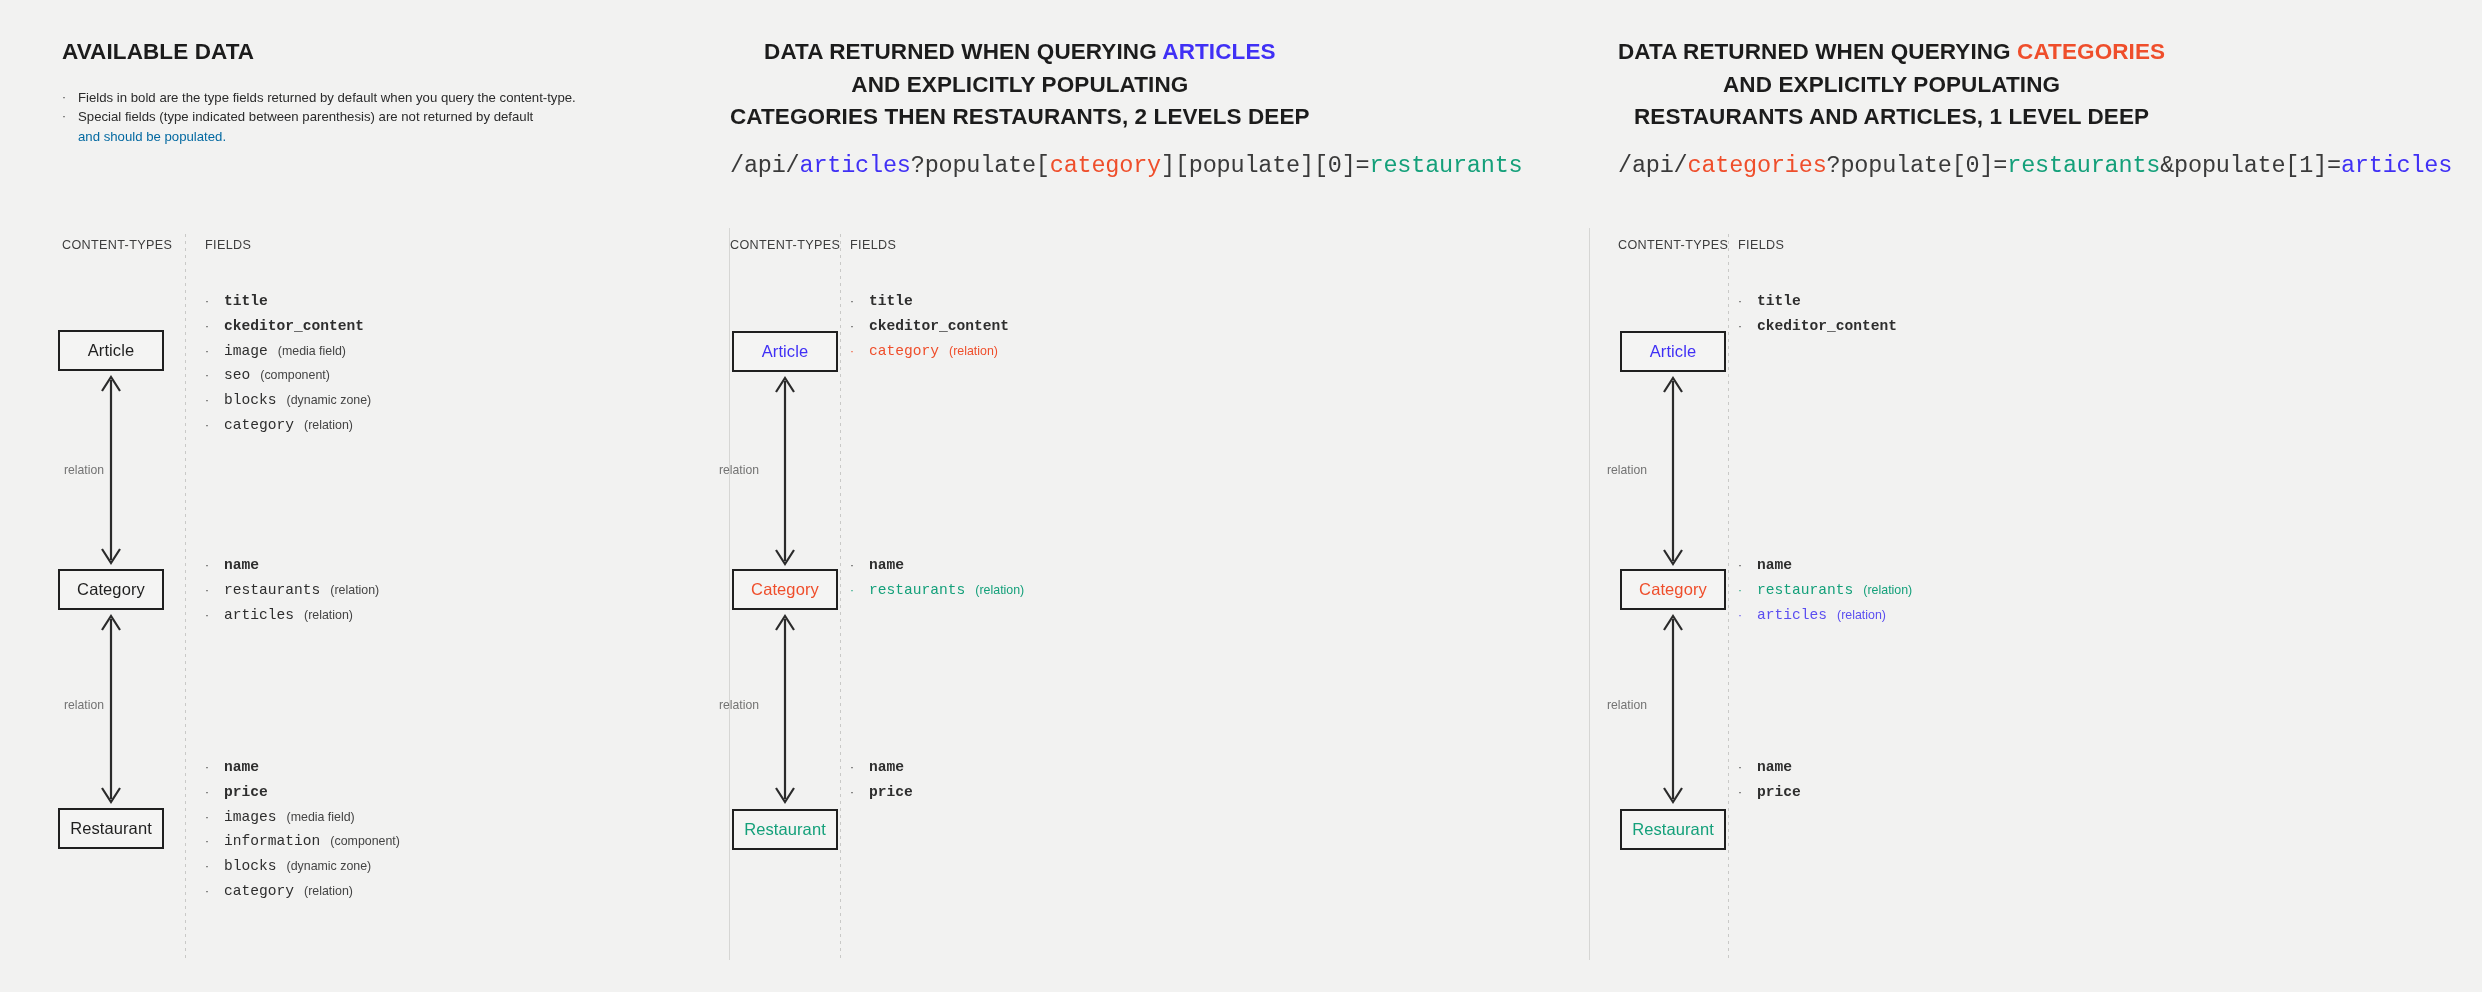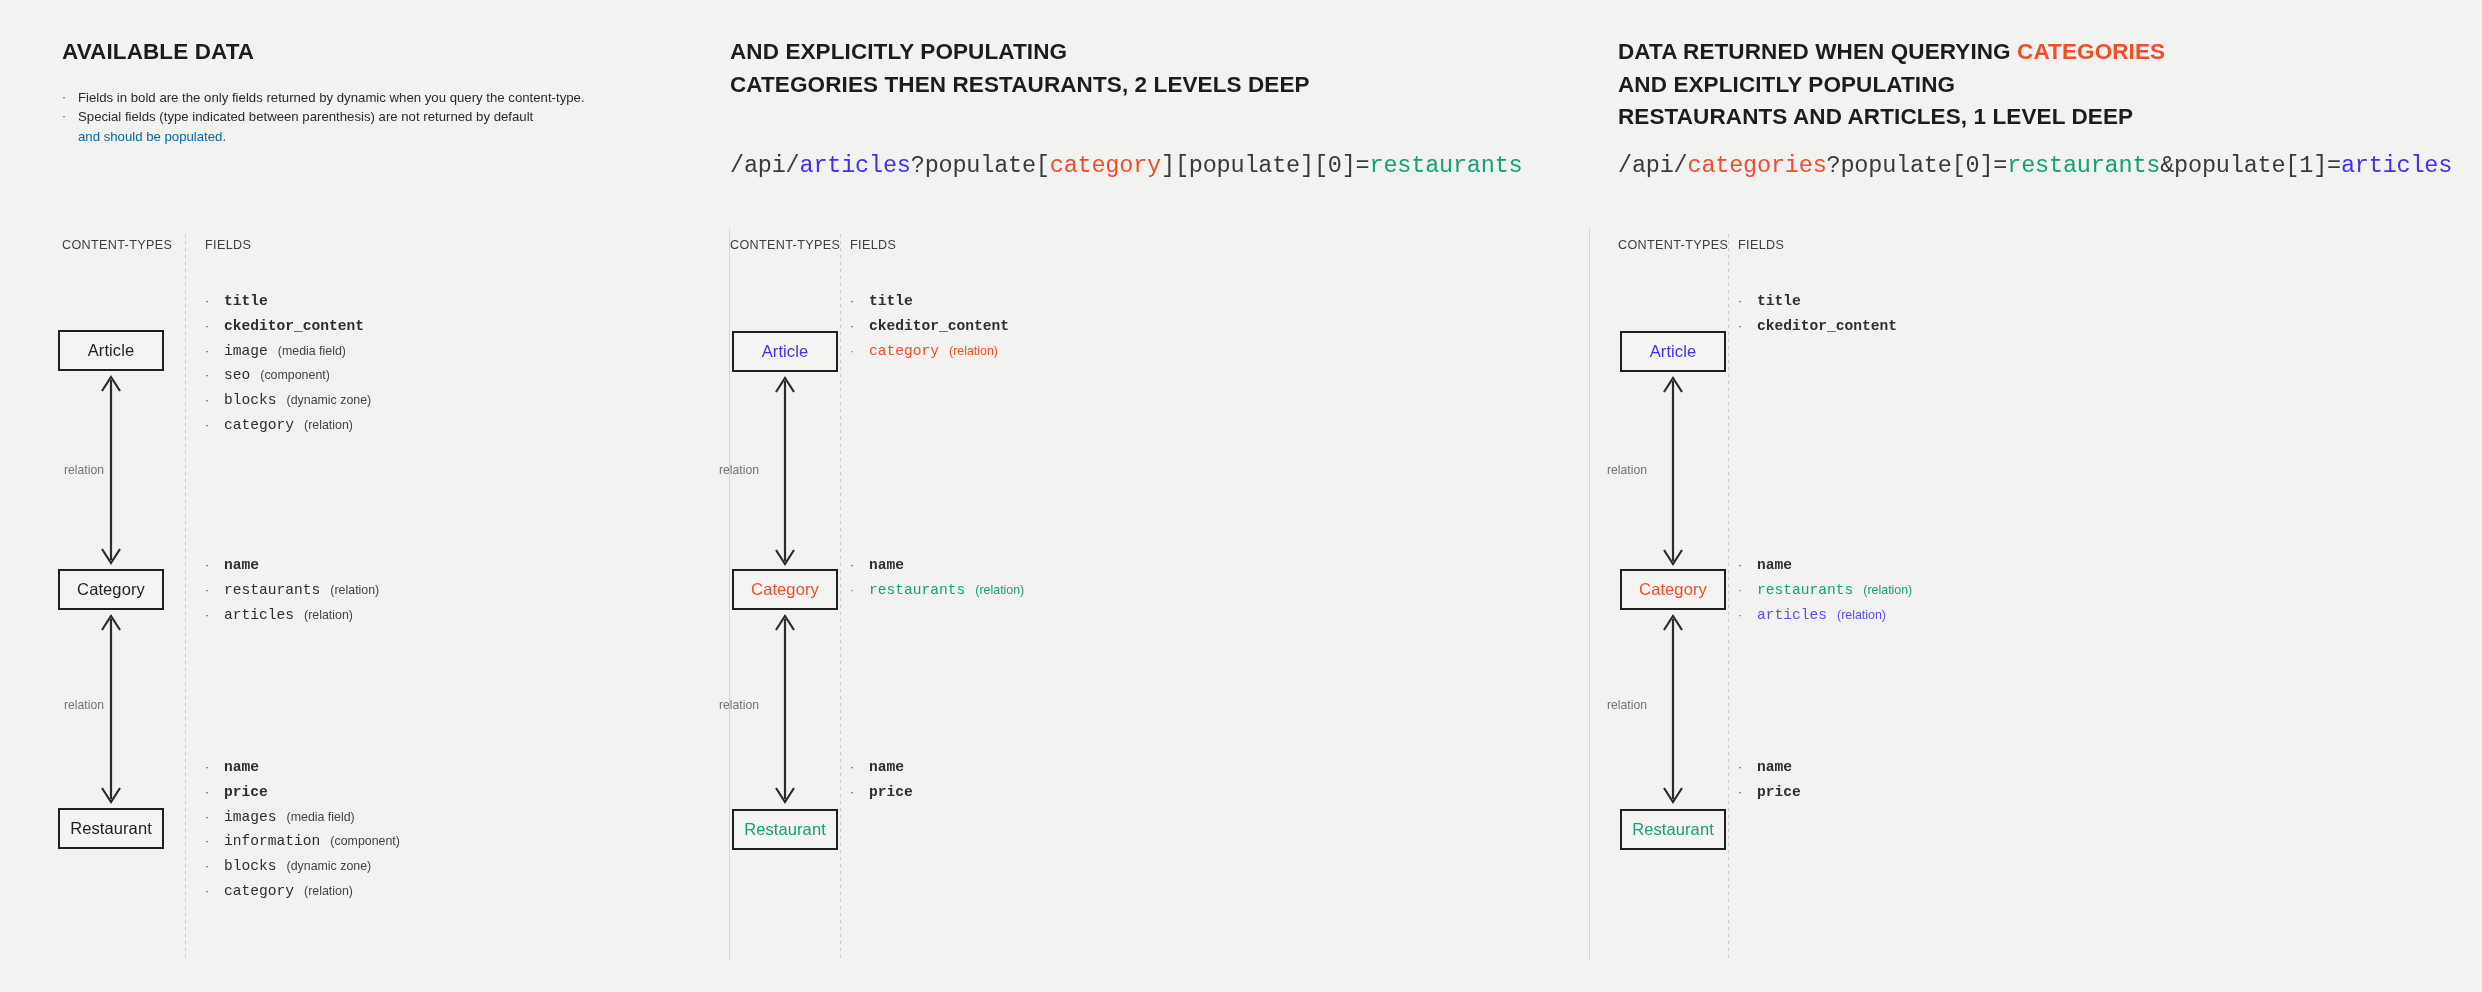--- a/index.html
+++ b/index.html
@@ -41,20 +41,21 @@
 
   
   .heading {
     position: absolute;
     font-size: 22.5px;
     font-weight: bold;
     letter-spacing: 0.1px;
     line-height: 32.5px;
     color: #1c1c1c;
     white-space: nowrap;
+    text-align: center;
   }
   .heading .accent-blue { color: #4030f5; }
   .heading .accent-red  { color: #ef4e2b; }
 
   
   .notes {
     position: absolute;
     left: 62px;
     top: 88px;
     width: 620px;
@@ -190,21 +191,21 @@
 
   <div class="panel panel-1">
 
     <div class="heading" style="left:62px; top:36px;">
       <span>AVAILABLE DATA</span>
     </div>
 
     <div class="notes">
       <div class="note-row">
         <span class="note-dot">·</span>
-        <span class="note-text"><span>Fields </span><b>in bold</b><span> are the only fields returned by dynamic when you query the content-type.</span></span>
+        <span class="note-text"><span>Fields </span><b>in bold</b><span> are the type fields returned by default when you query the content-type.</span></span>
       </div>
       <div class="note-row">
         <span class="note-dot">·</span>
         <span class="note-text">Special fields (type indicated between parenthesis) are not returned by default</span>
       </div>
       <div class="note-sub">and should be populated.</div>
     </div>
 
     <div class="col-caption" style="left:62px; top:238px;">CONTENT-TYPES</div>
     <div class="col-caption" style="left:205px; top:238px;">FIELDS</div>
@@ -311,20 +312,21 @@
           <span class="f-type">(relation)</span>
         </div>
     </div>
 
     <div class="panel-sep" style="left:729px;"></div>
   </div>
 
   <div class="panel panel-2">
 
     <div class="heading" style="left:0px; top:36px;">
+      <div><span>DATA RETURNED WHEN QUERYING </span><span class="accent-blue">ARTICLES</span></div>
       <div>AND EXPLICITLY POPULATING</div>
       <div>CATEGORIES THEN RESTAURANTS, 2 LEVELS DEEP</div>
     </div>
 
     <div class="api-url" style="left:0px; top:152px;">
       <span>/api/</span><span class="c-blue">articles</span><span>?populate[</span><span class="c-red">category</span><span>][populate][0]=</span><span class="c-teal">restaurants</span>
     </div>
 
     <div class="col-caption" style="left:0px; top:238px;">CONTENT-TYPES</div>
     <div class="col-caption" style="left:120px; top:238px;">FIELDS</div>

